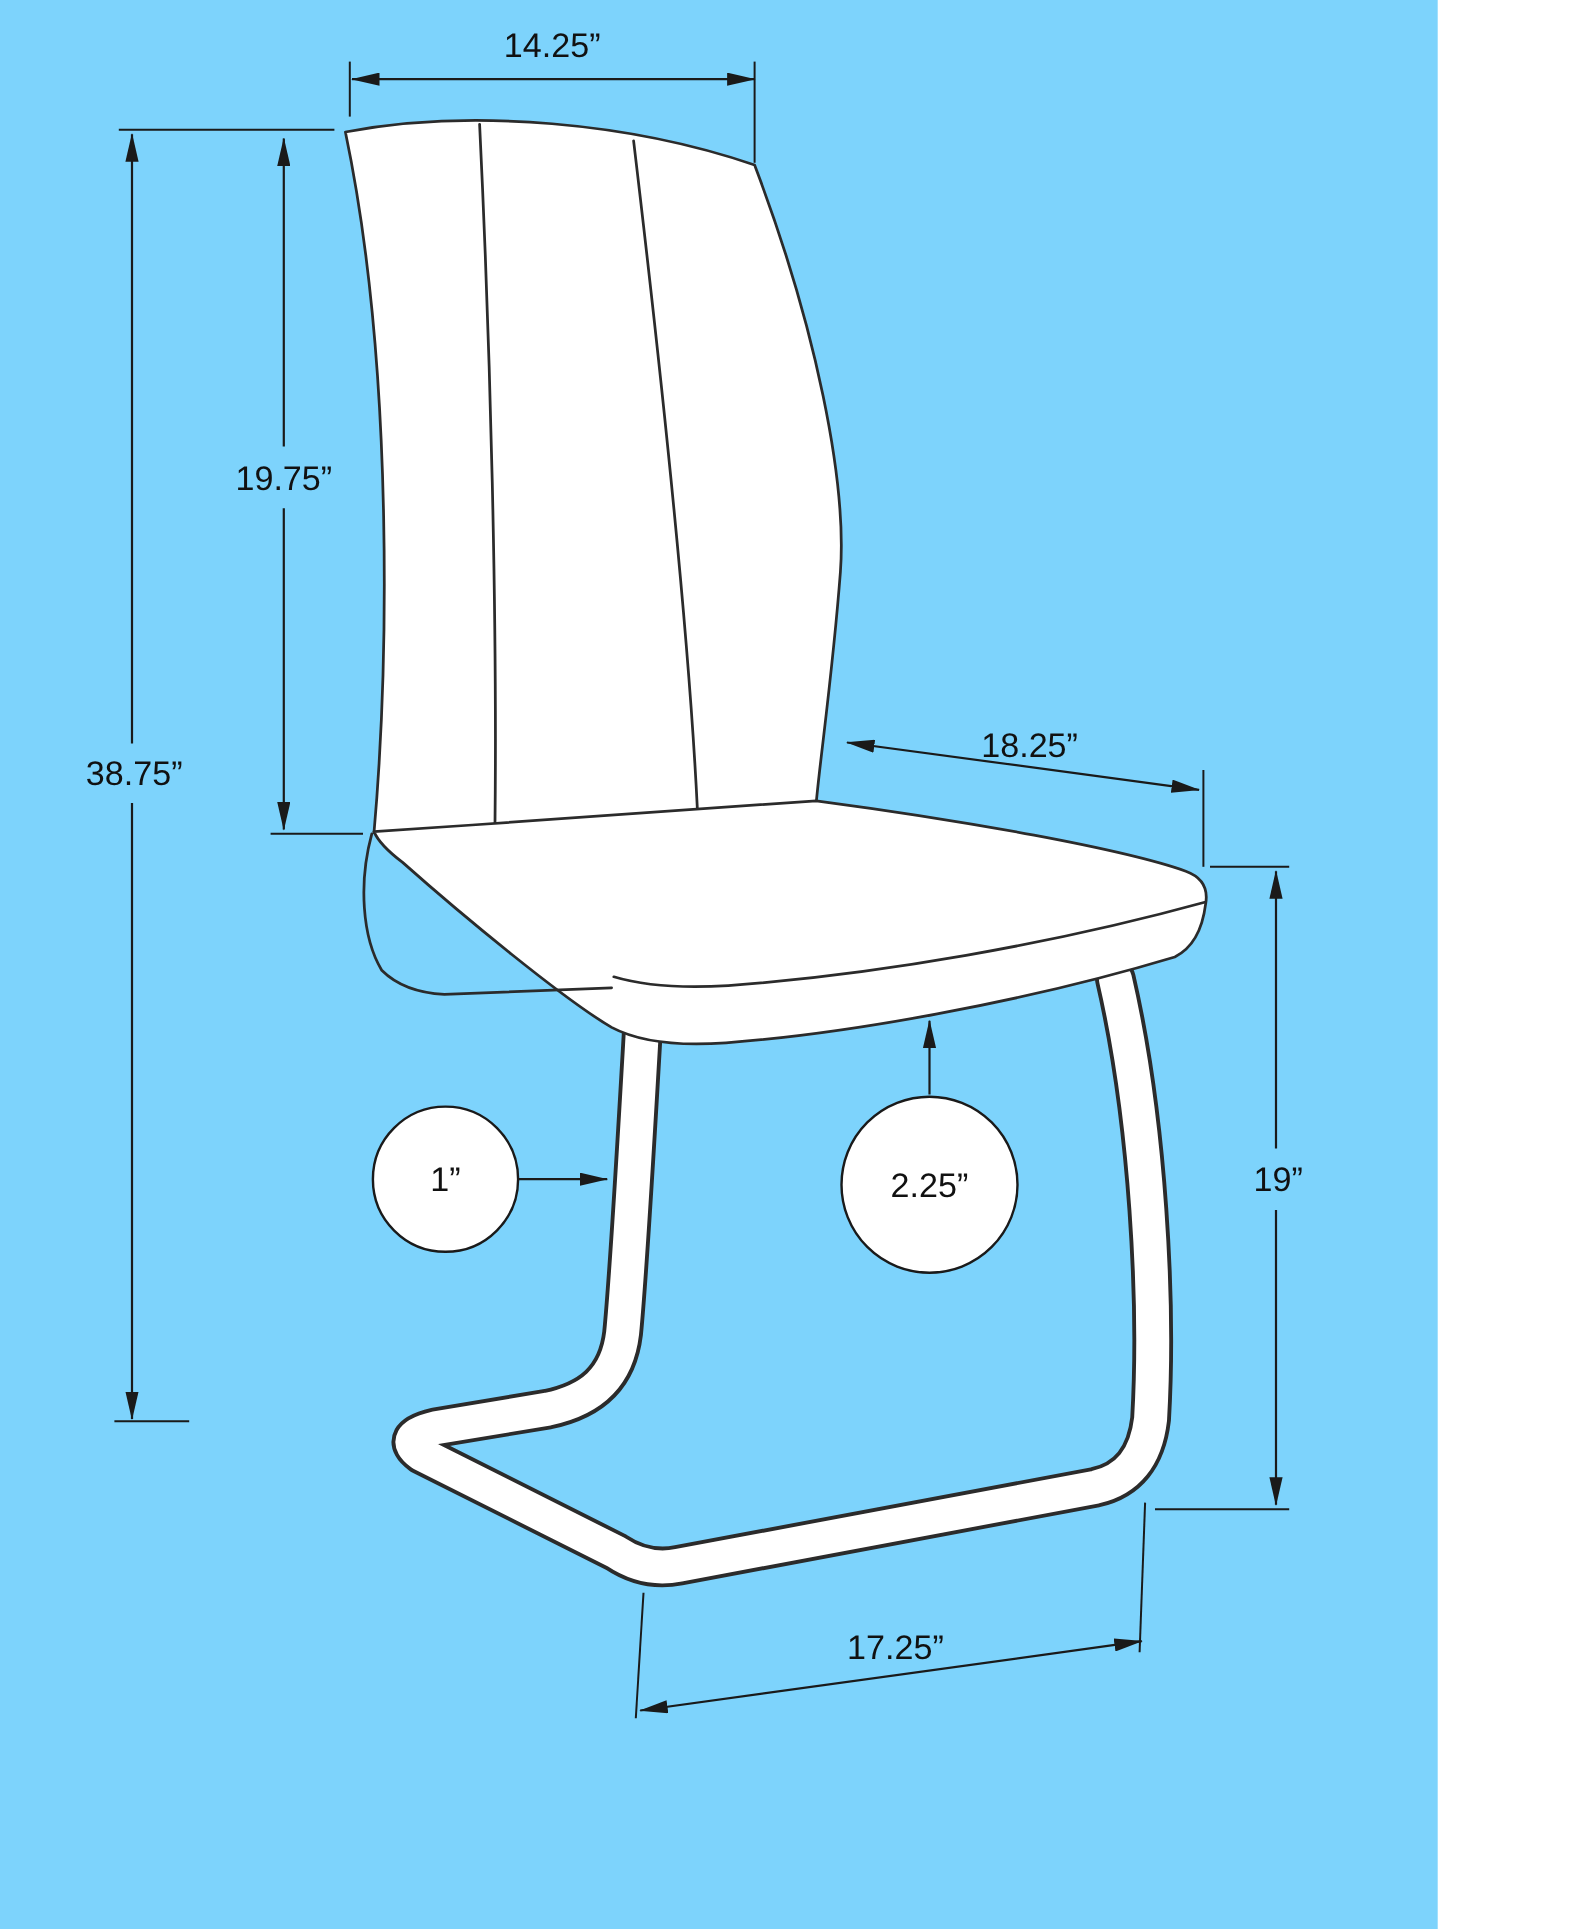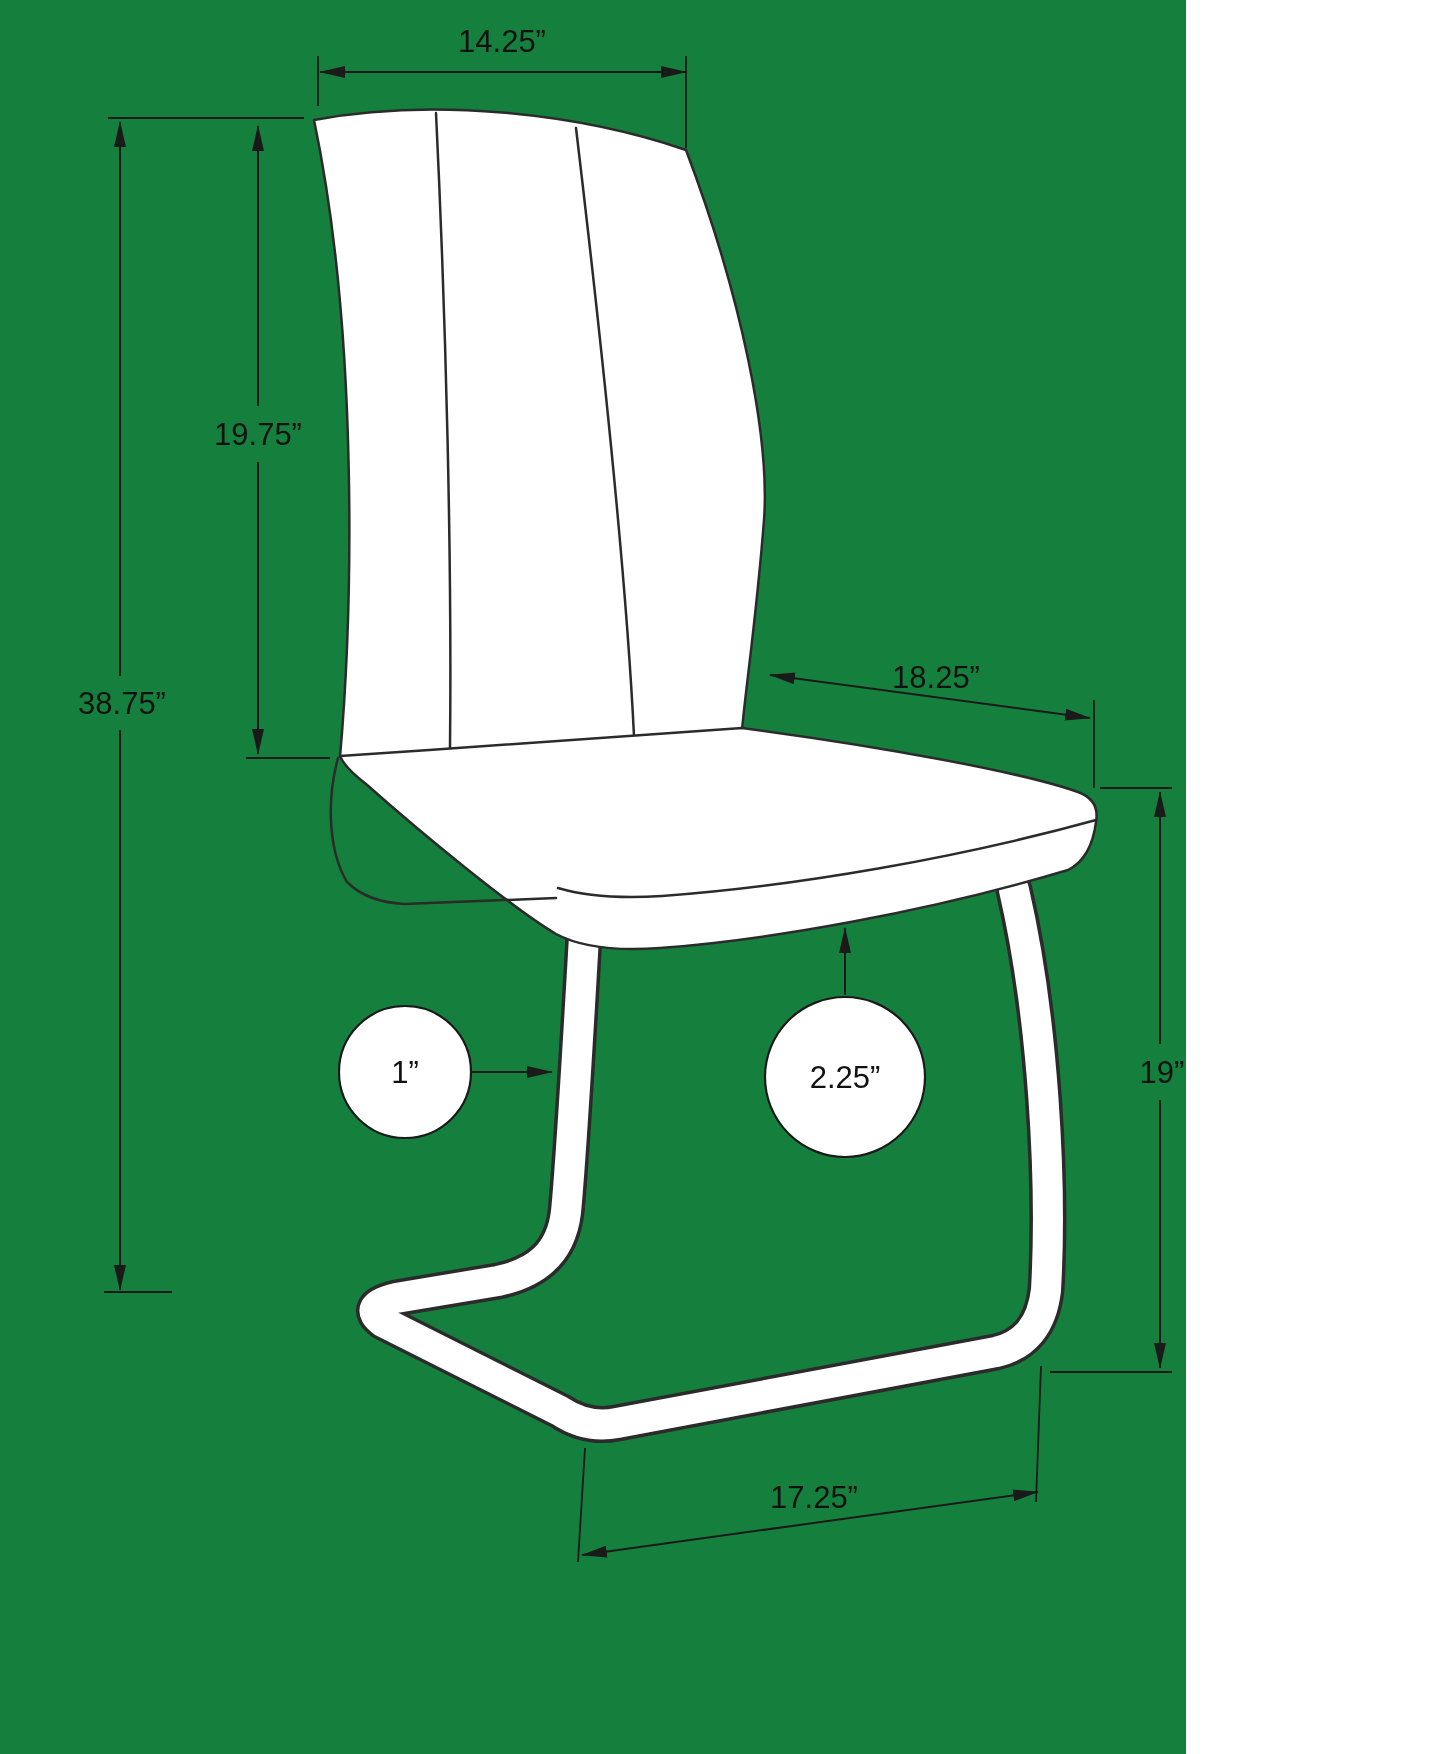--- a/index.html
+++ b/index.html
@@ -3,23 +3,23 @@
 <meta charset="utf-8">
 <style>
   html, body {
     margin: 0;
     padding: 0;
     background: #ffffff;
     font-family: "Liberation Sans", sans-serif;
   }
   .canvas {
     position: relative;
-    width: 1186px;
+    width: 1307px;
     height: 1754px;
-    background: #15803d;
+    background: #7dd3fc;
     overflow: hidden;
   }
   svg { display: block; }
   .chair-line {
     fill: #ffffff;
     stroke: #2b2b2b;
     stroke-width: 2.5;
     stroke-linejoin: round;
   }
   .chair-open {

